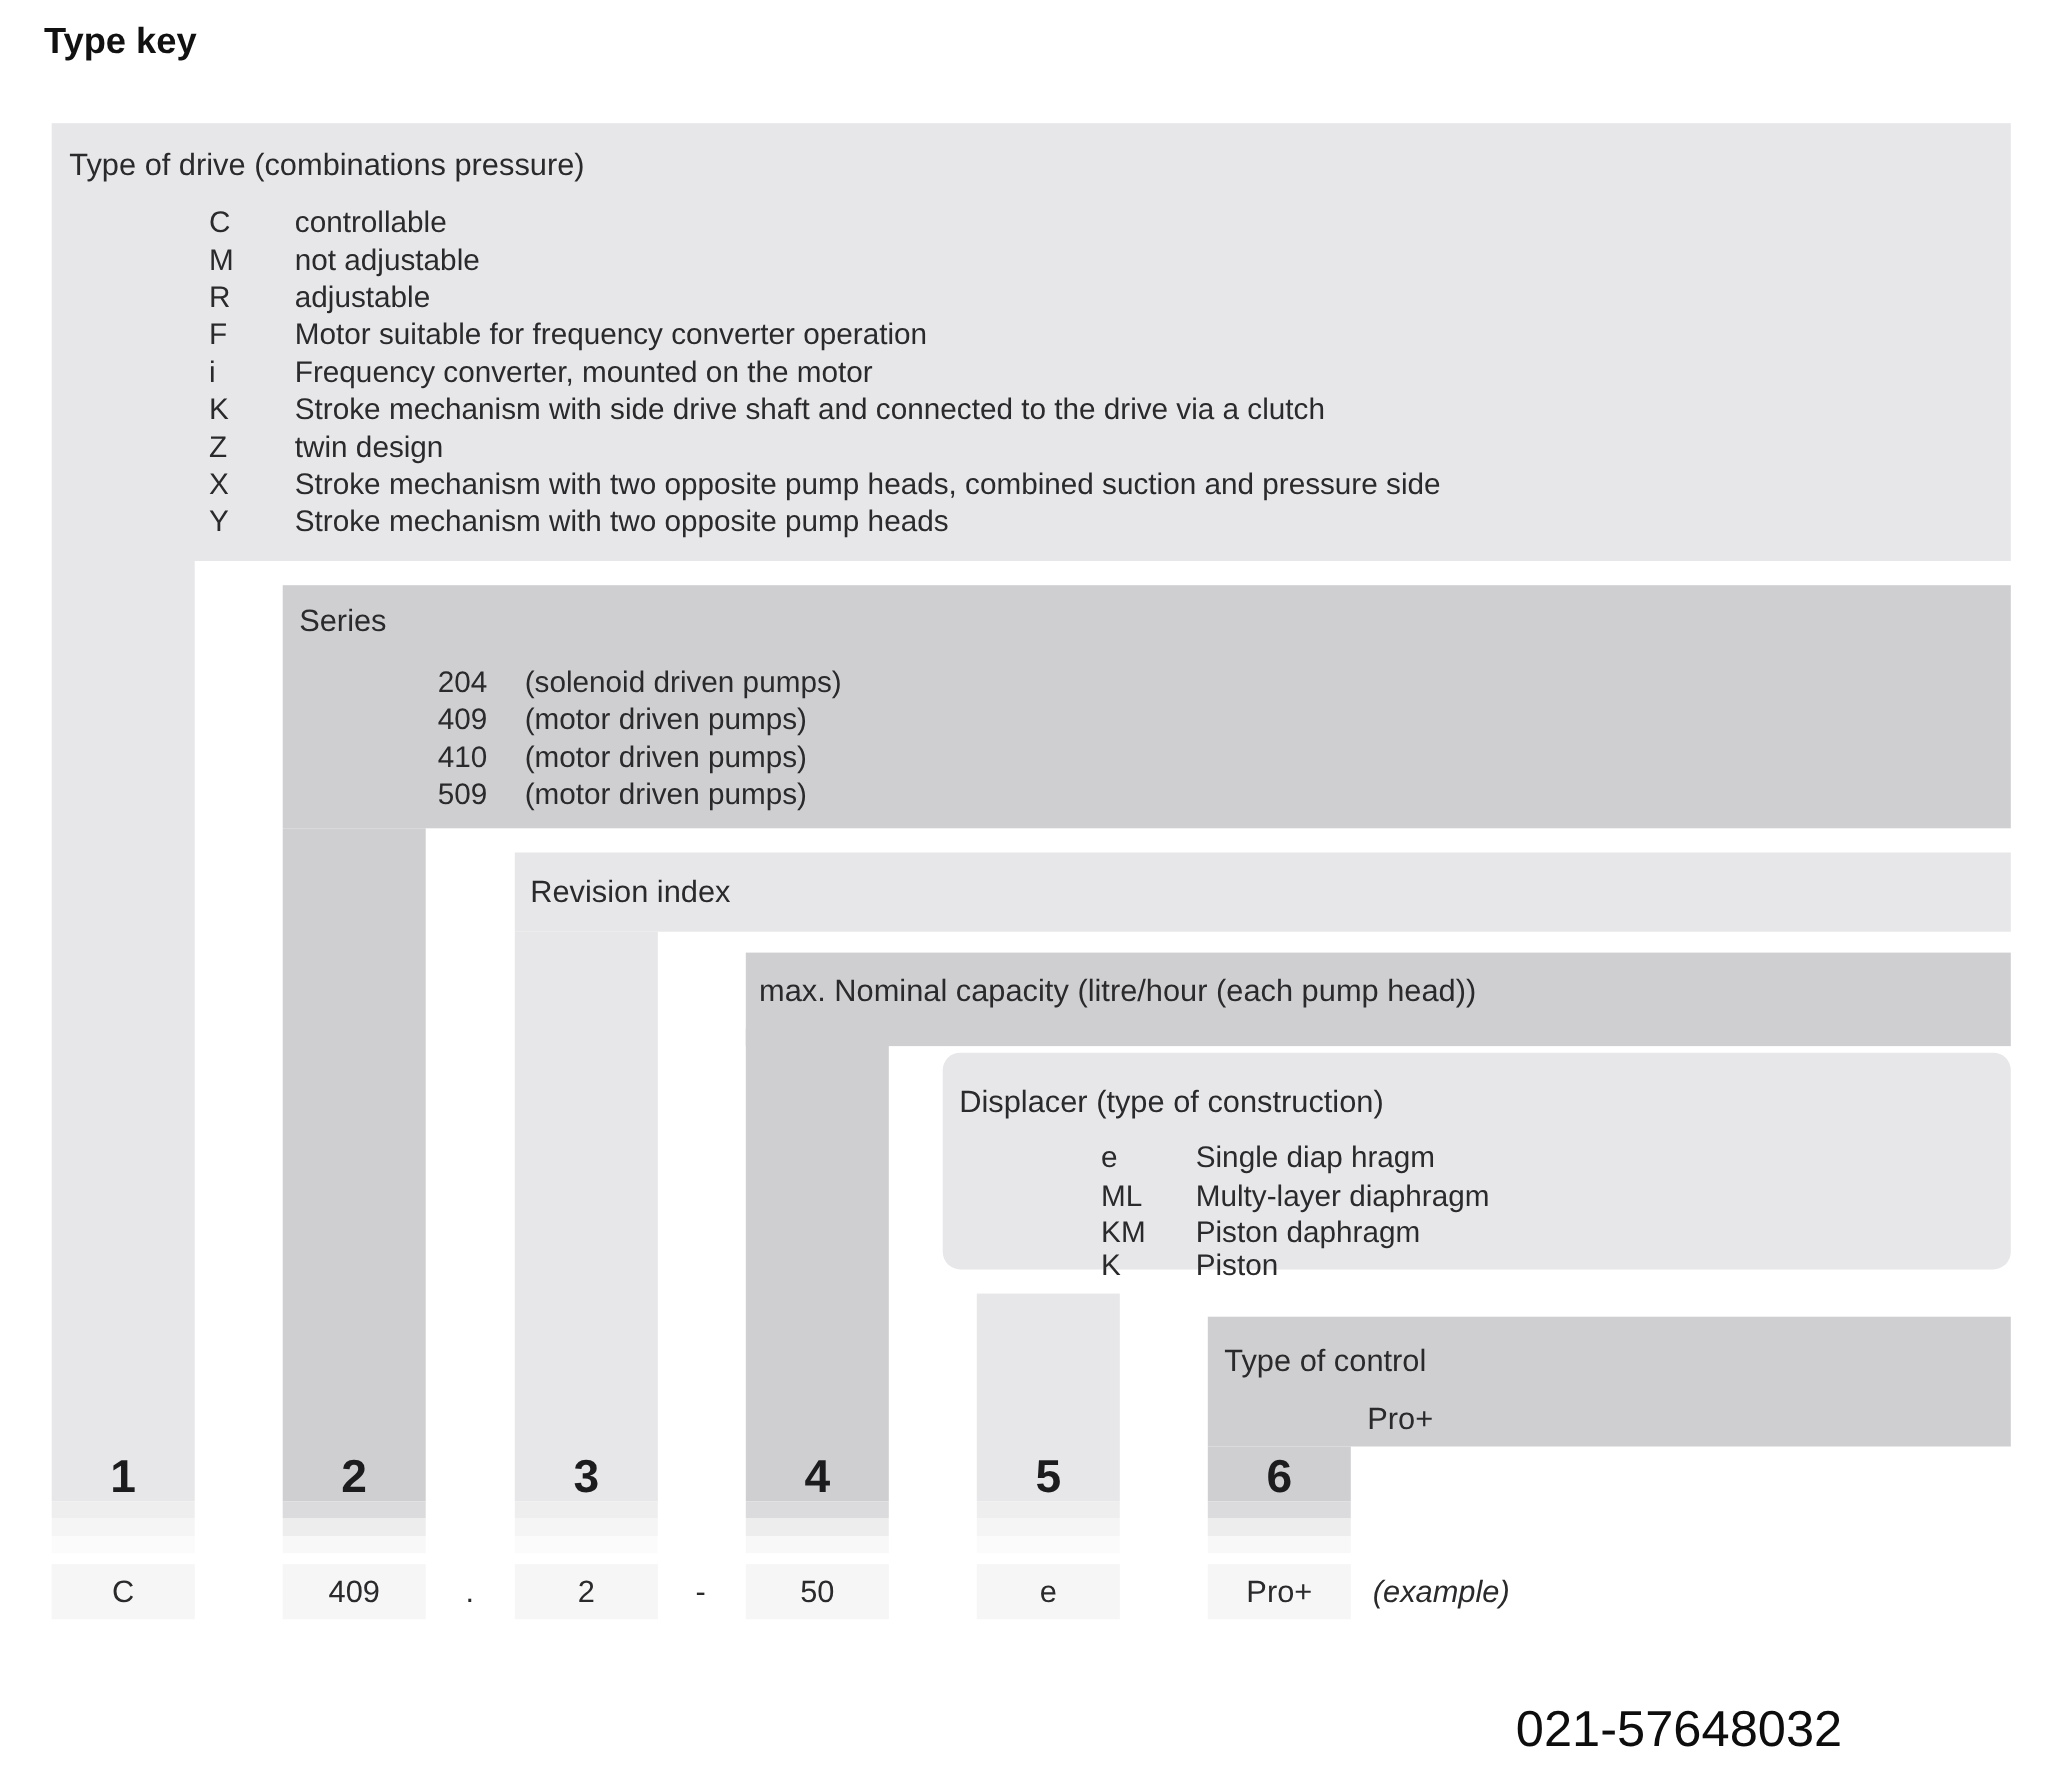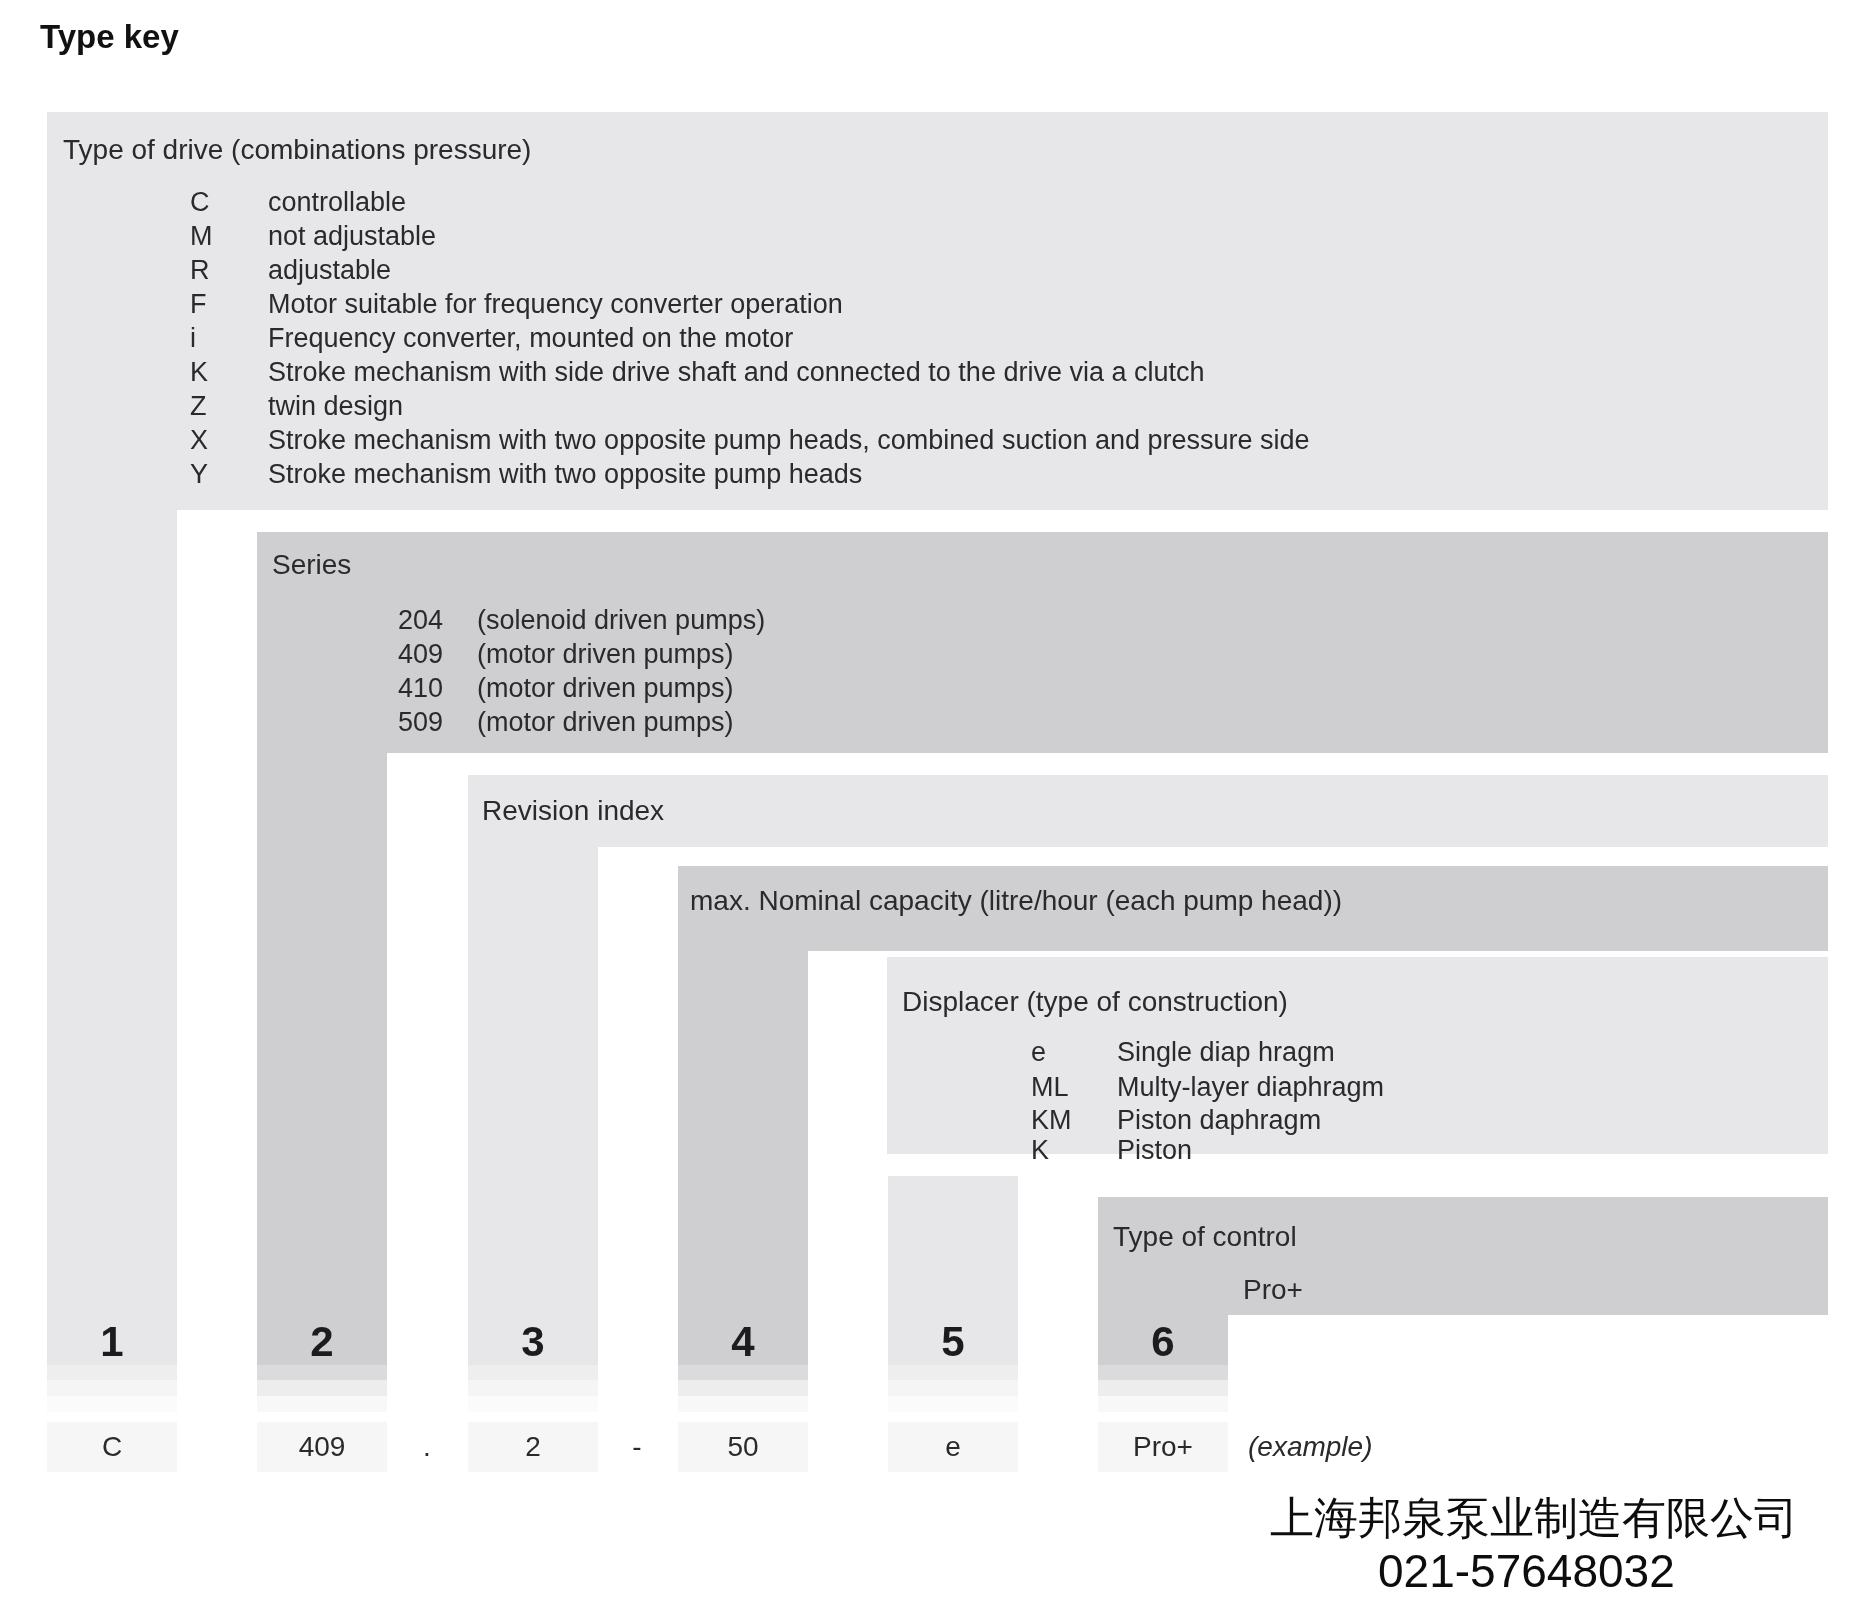--- a/index.html
+++ b/index.html
@@ -109,21 +109,21 @@
   </div>
 
   <div class="box light" style="left:468px;top:775px;height:72px;">
     <div class="box-label" style="left:14px;top:20px;">Revision index</div>
   </div>
 
   <div class="box dark" style="left:678px;top:866px;height:85px;">
     <div class="box-label" style="left:12px;top:19px;">max. Nominal capacity (litre/hour (each pump head))</div>
   </div>
 
-  <div class="box light" style="left:887px;top:957px;height:197px;">
+  <div class="box light" style="left:857px;top:957px;height:197px;border-radius:16px;">
     <div class="box-label" style="left:15px;top:29px;">Displacer (type of construction)</div>
     <div class="row" style="top:78px;">
         <span class="code" style="left:144px;">e</span>
         <span class="desc" style="left:230px;">Single diap hragm</span>
       </div>
     <div class="row" style="top:146px;">
         <span class="code" style="left:144px;">KM</span>
         <span class="desc" style="left:230px;">Piston daphragm</span>
       </div>
     <div class="row" style="top:113px;">
@@ -170,16 +170,15 @@
   <div class="cell" style="left:47px;">C</div>
   <div class="cell" style="left:257px;">409</div>
   <div class="sep" style="left:412px;">.</div>
   <div class="cell" style="left:468px;">2</div>
   <div class="sep" style="left:622px;">-</div>
   <div class="cell" style="left:678px;">50</div>
   <div class="cell" style="left:888px;">e</div>
   <div class="cell" style="left:1098px;">Pro+</div>
   <div class="example-label">(example)</div>
 
-  <div class="wm company">上海邦泉泵业制造有限公司</div>
   <div class="wm phone">021-57648032</div>
 
 </div>
 
 </body></html>

